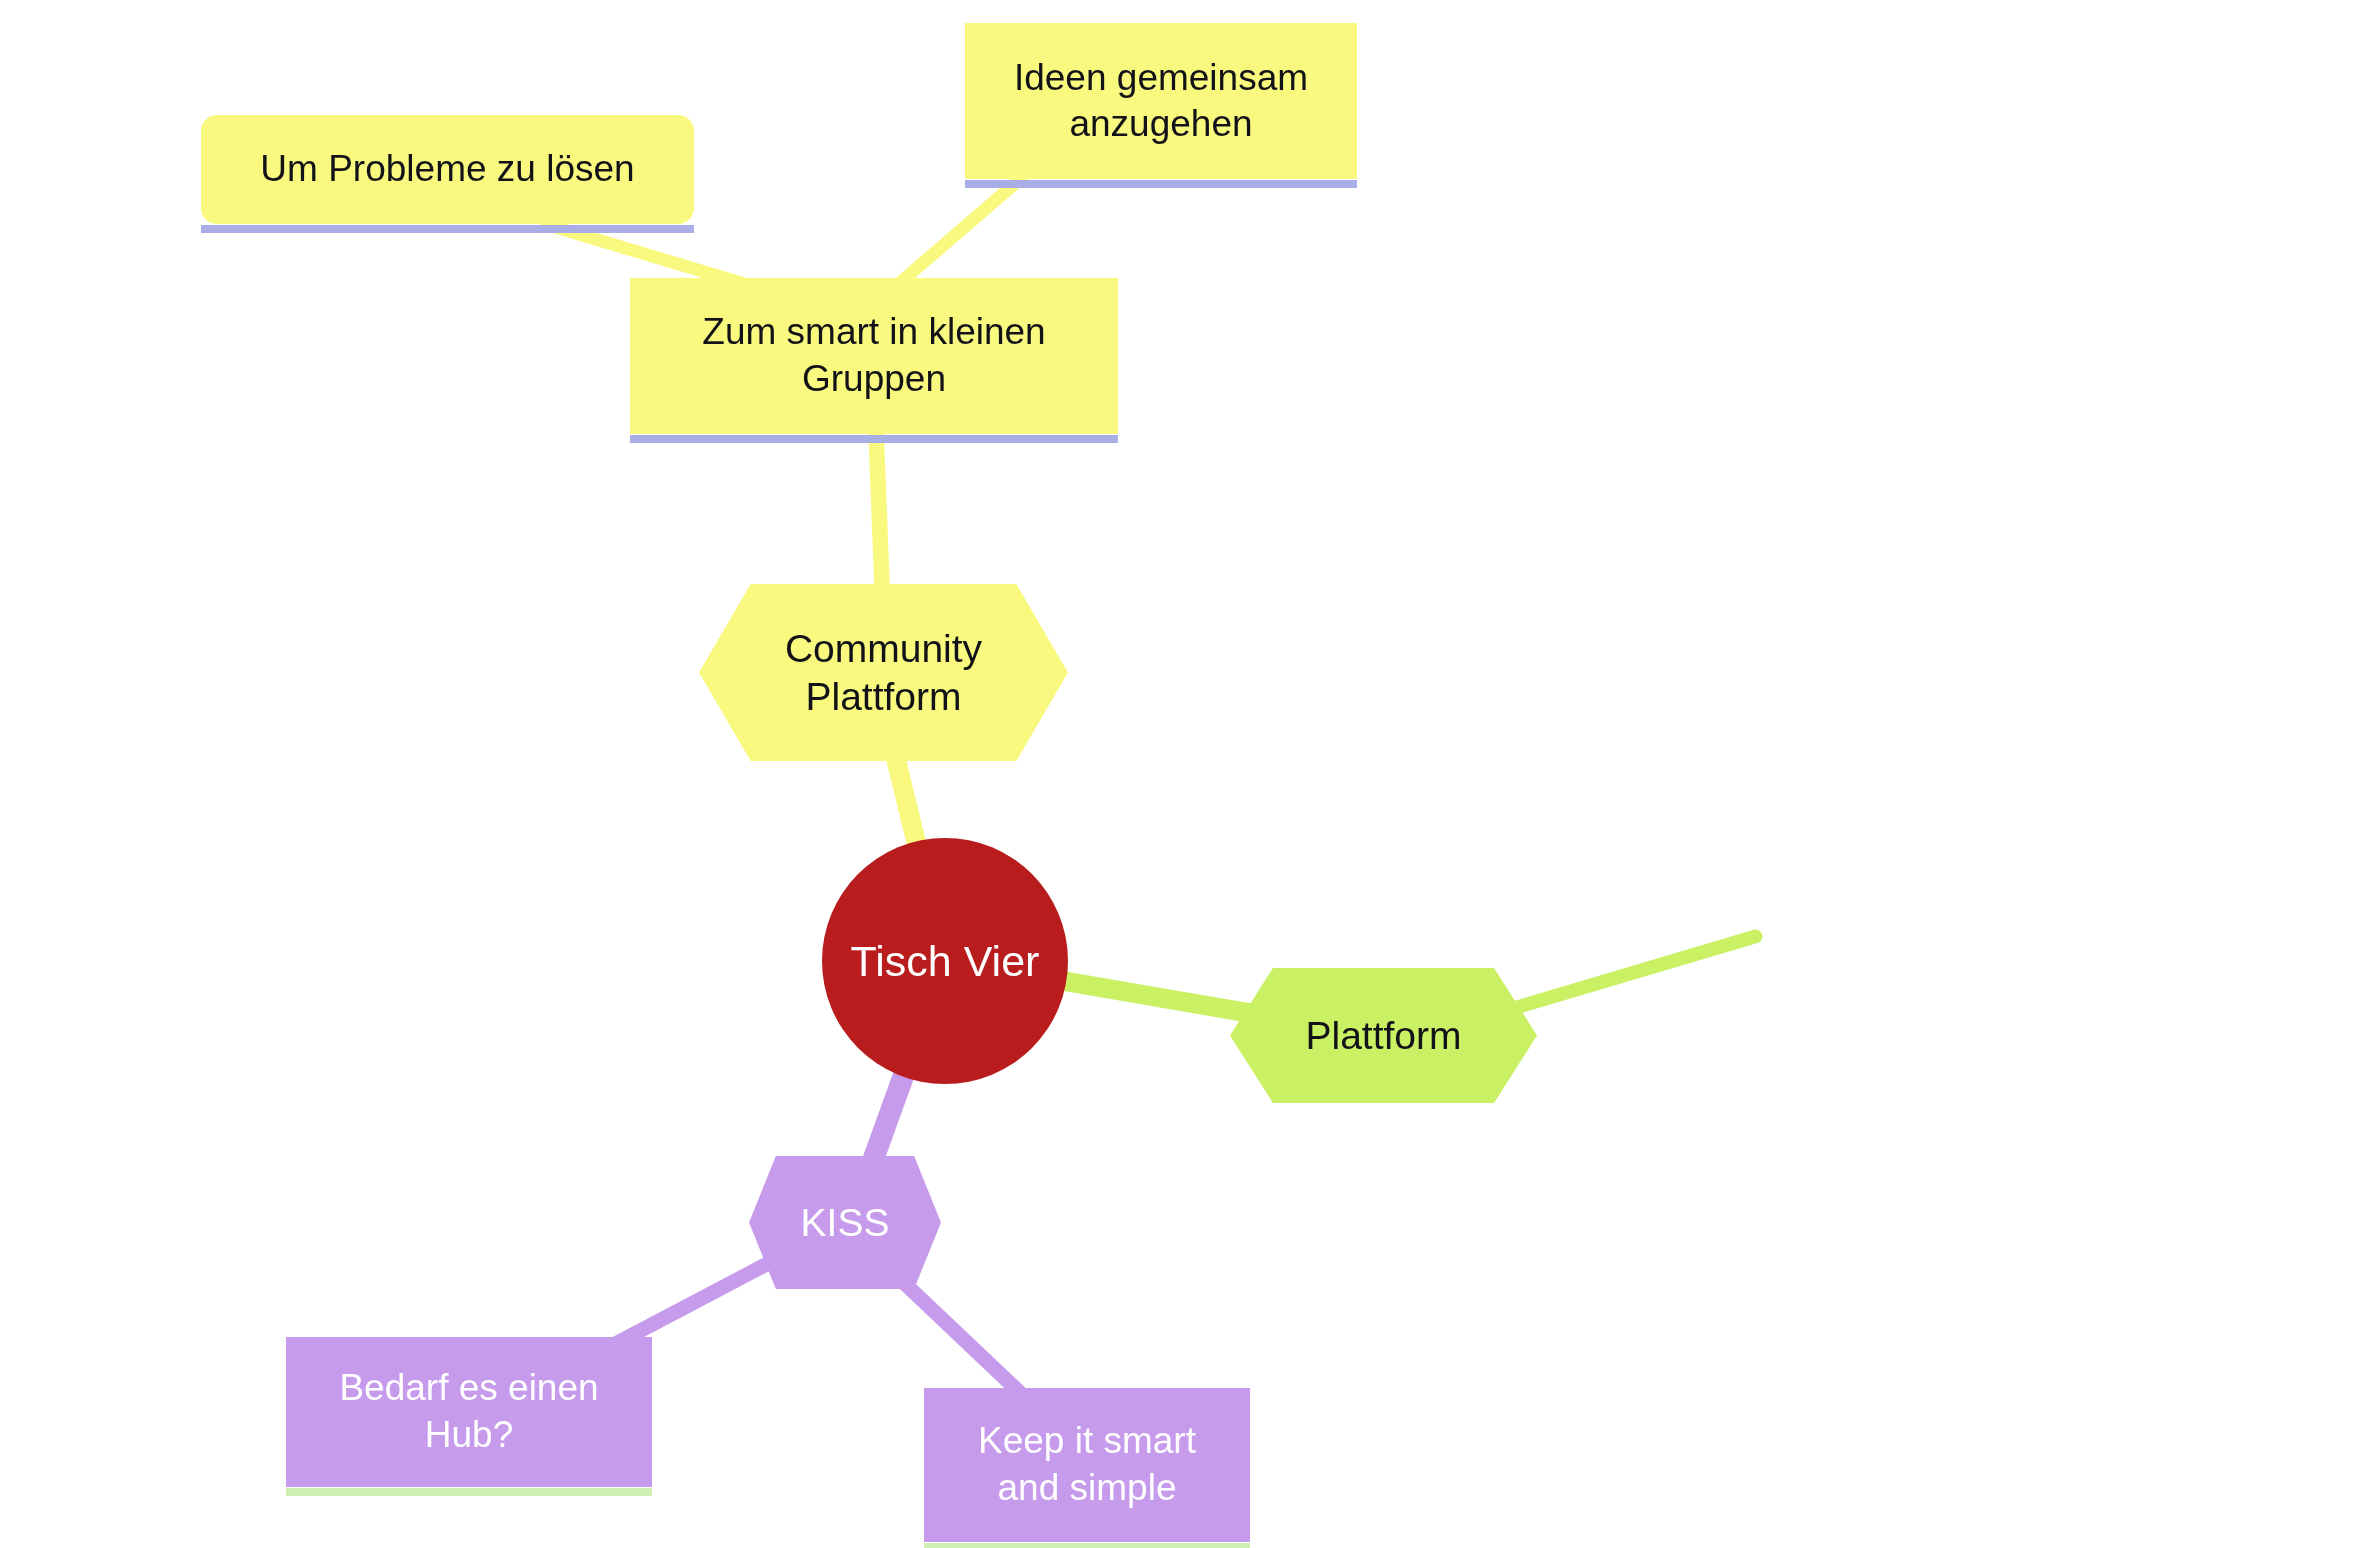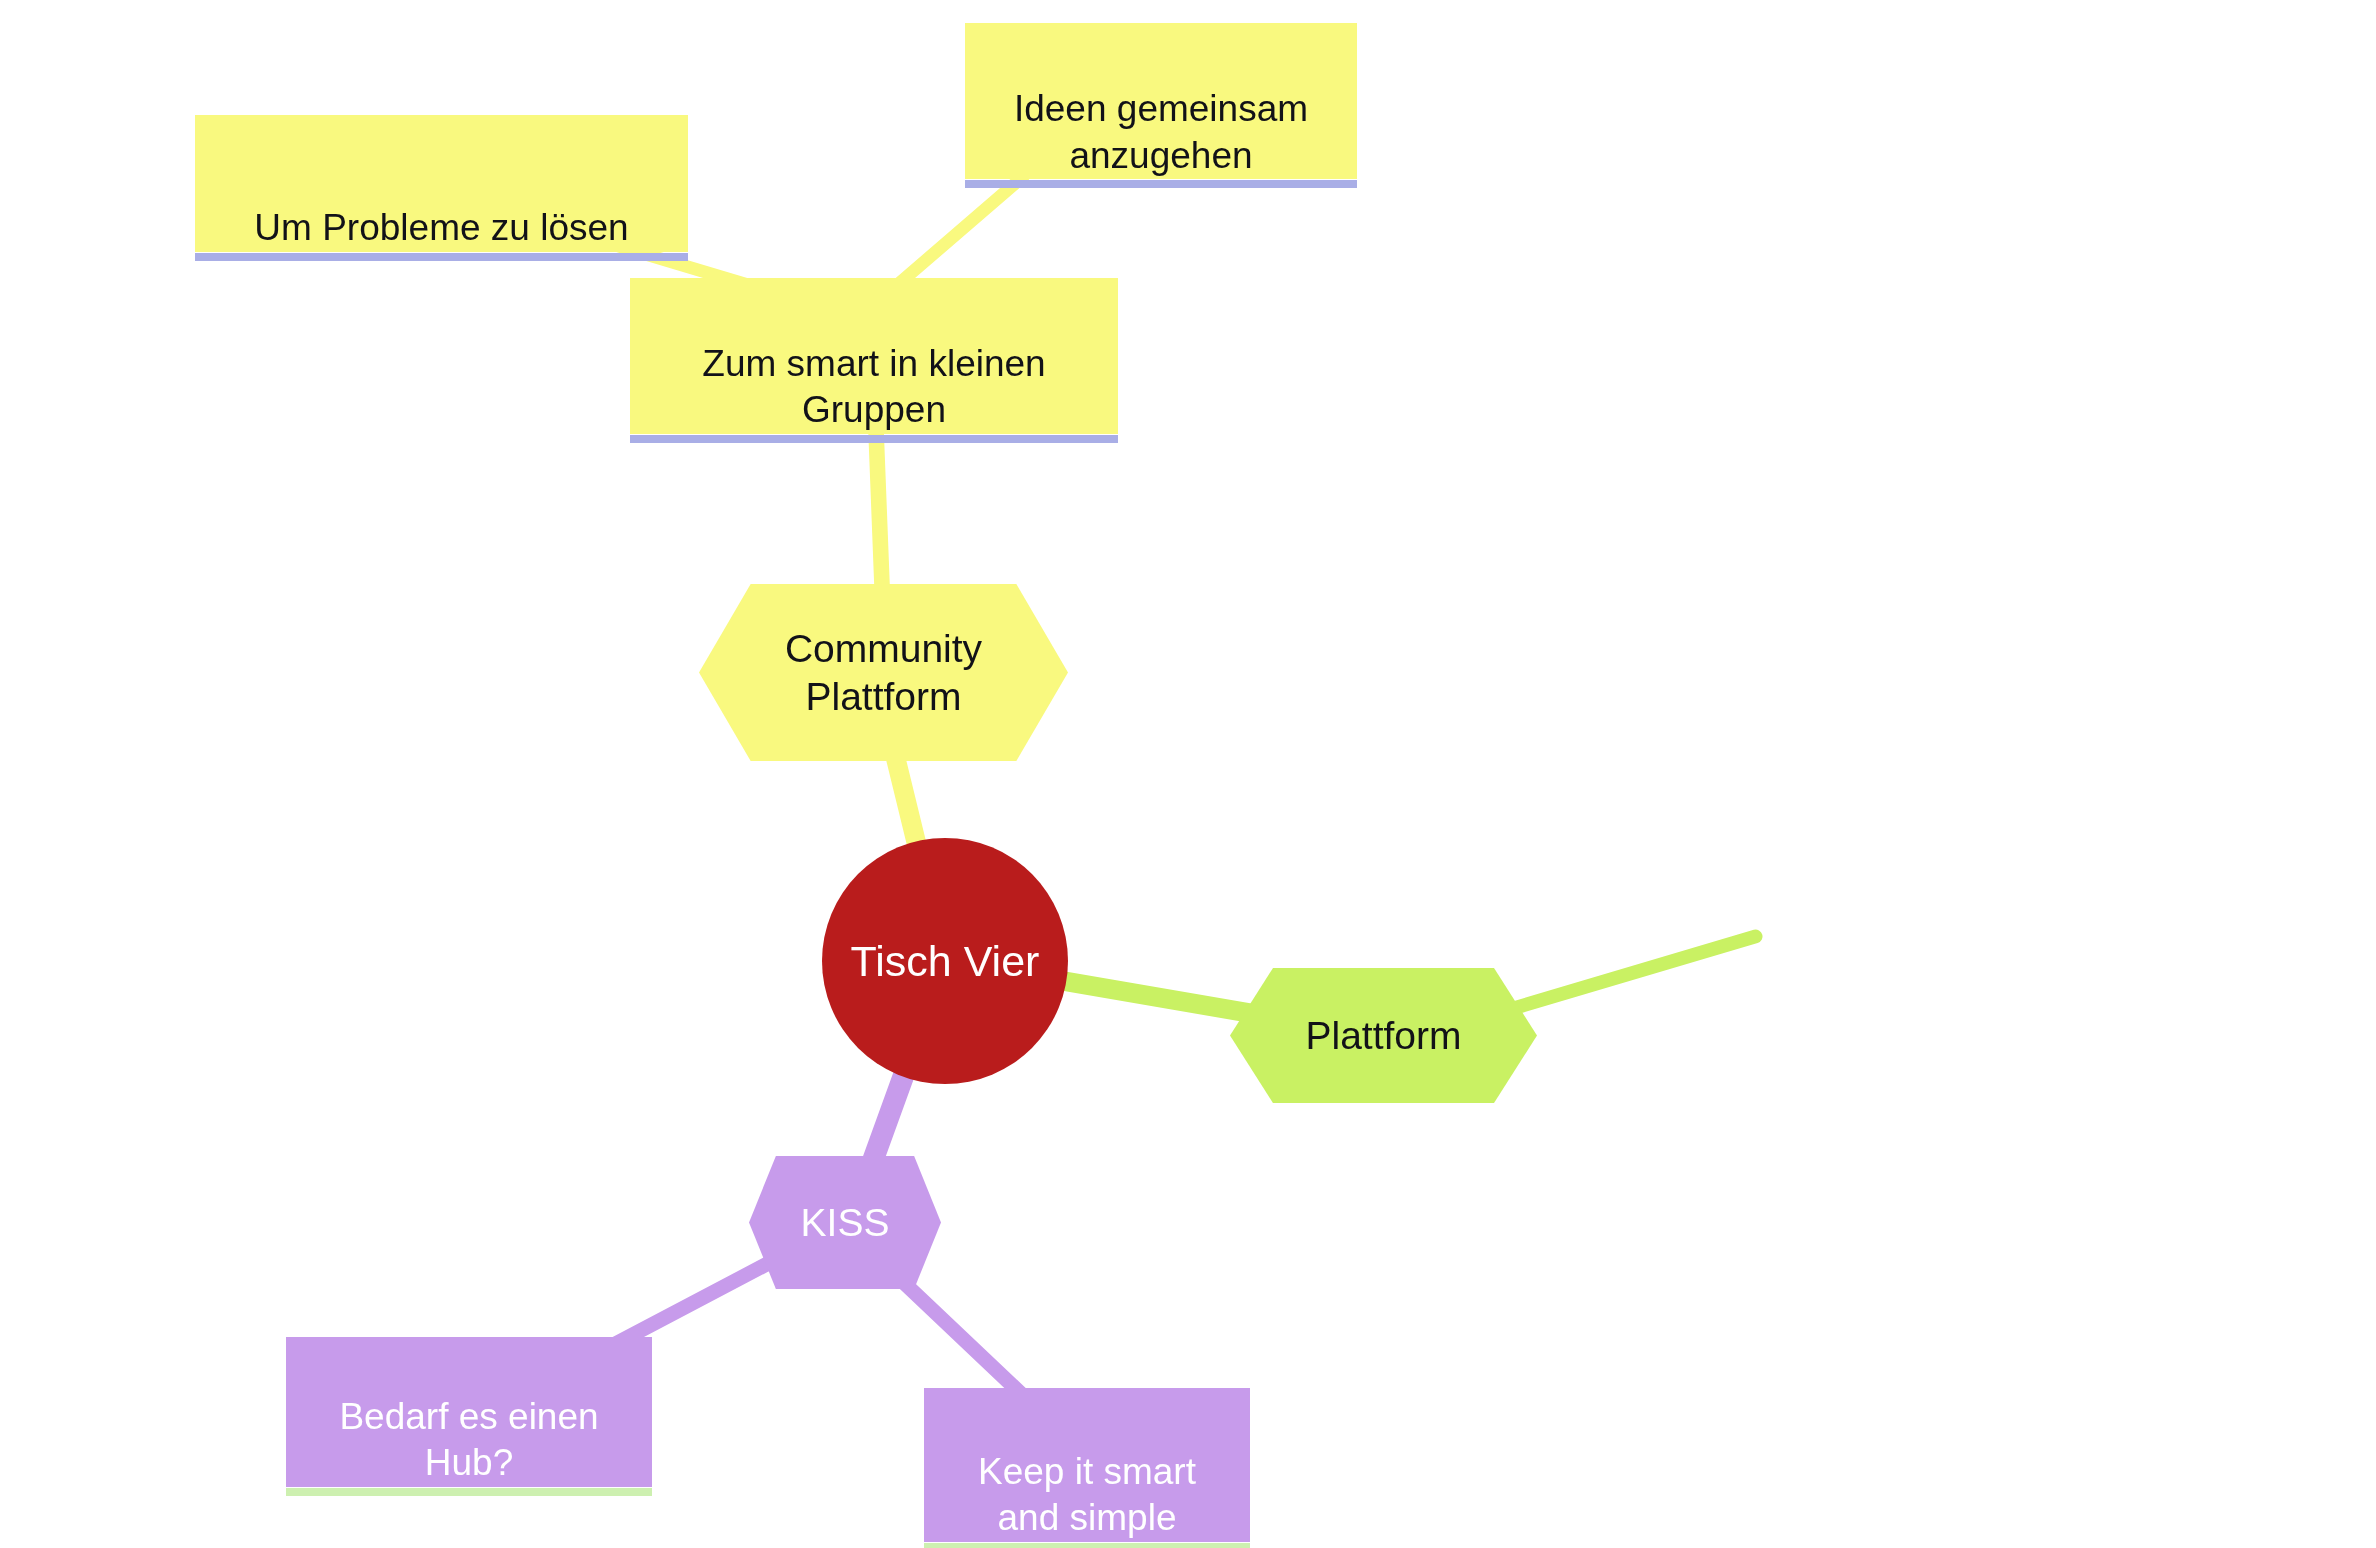--- a/index.html
+++ b/index.html
@@ -34,21 +34,20 @@
   .label {
     display: block;
     width: 100%;
     pointer-events: none;
   }
   .leaf {
     font-size: 37px;
     line-height: 1.26;
     color: #121218;
     padding: 0 28px;
-    align-items: flex-end;
   }
   .yellow { background: #f9f97f; }
   .green  { background: #c9f163; }
   .purple { background: #c79beb; color: #ffffff; }
   .hex {
     clip-path: polygon(0% 50%, 14% 0%, 86% 0%, 100% 50%, 86% 100%, 14% 100%);
     font-size: 39px;
     line-height: 1.22;
   }
   .bar {
@@ -56,21 +55,21 @@
     left: 0;
     right: 0;
     bottom: -8.8px;
     height: 7.8px;
     pointer-events: none;
   }
   .bar-lavender { background: #a9aee6; }
   .bar-green    { background: #cdf0b0; }
 
   
-  #n-um        { left: 195px;  top: 115px;  width: 493px; height: 137px; }
+  #n-um        { left: 201px;  top: 115px;  width: 493px; height: 109px; border-radius: 16px; }
   #n-ideen     { left: 965px;  top: 23.4px;   width: 392px; height: 156px; }
   #n-zum       { left: 630px;  top: 278px;  width: 488px; height: 156px; }
   #n-community { left: 699px;  top: 584px;  width: 369px; height: 177px; color: #121218; padding: 0 54px; }
   #n-root      { left: 822px;  top: 838px;  width: 246px; height: 246px;
                  border-radius: 50%; background: #b91c1c; color: #ffffff;
                  font-size: 43px; }
   #n-vernetzung{ left: 1230px; top: 968px;  width: 307px; height: 135px; color: #121218; }
   #n-ort       { left: 1699px; top: 868px;  width: 523px; height: 111px; }
   #n-kiss      { left: 749px;  top: 1156px; width: 192px; height: 133px; }
   #n-bedarf    { left: 286px;  top: 1337px; width: 366px; height: 150px; }

